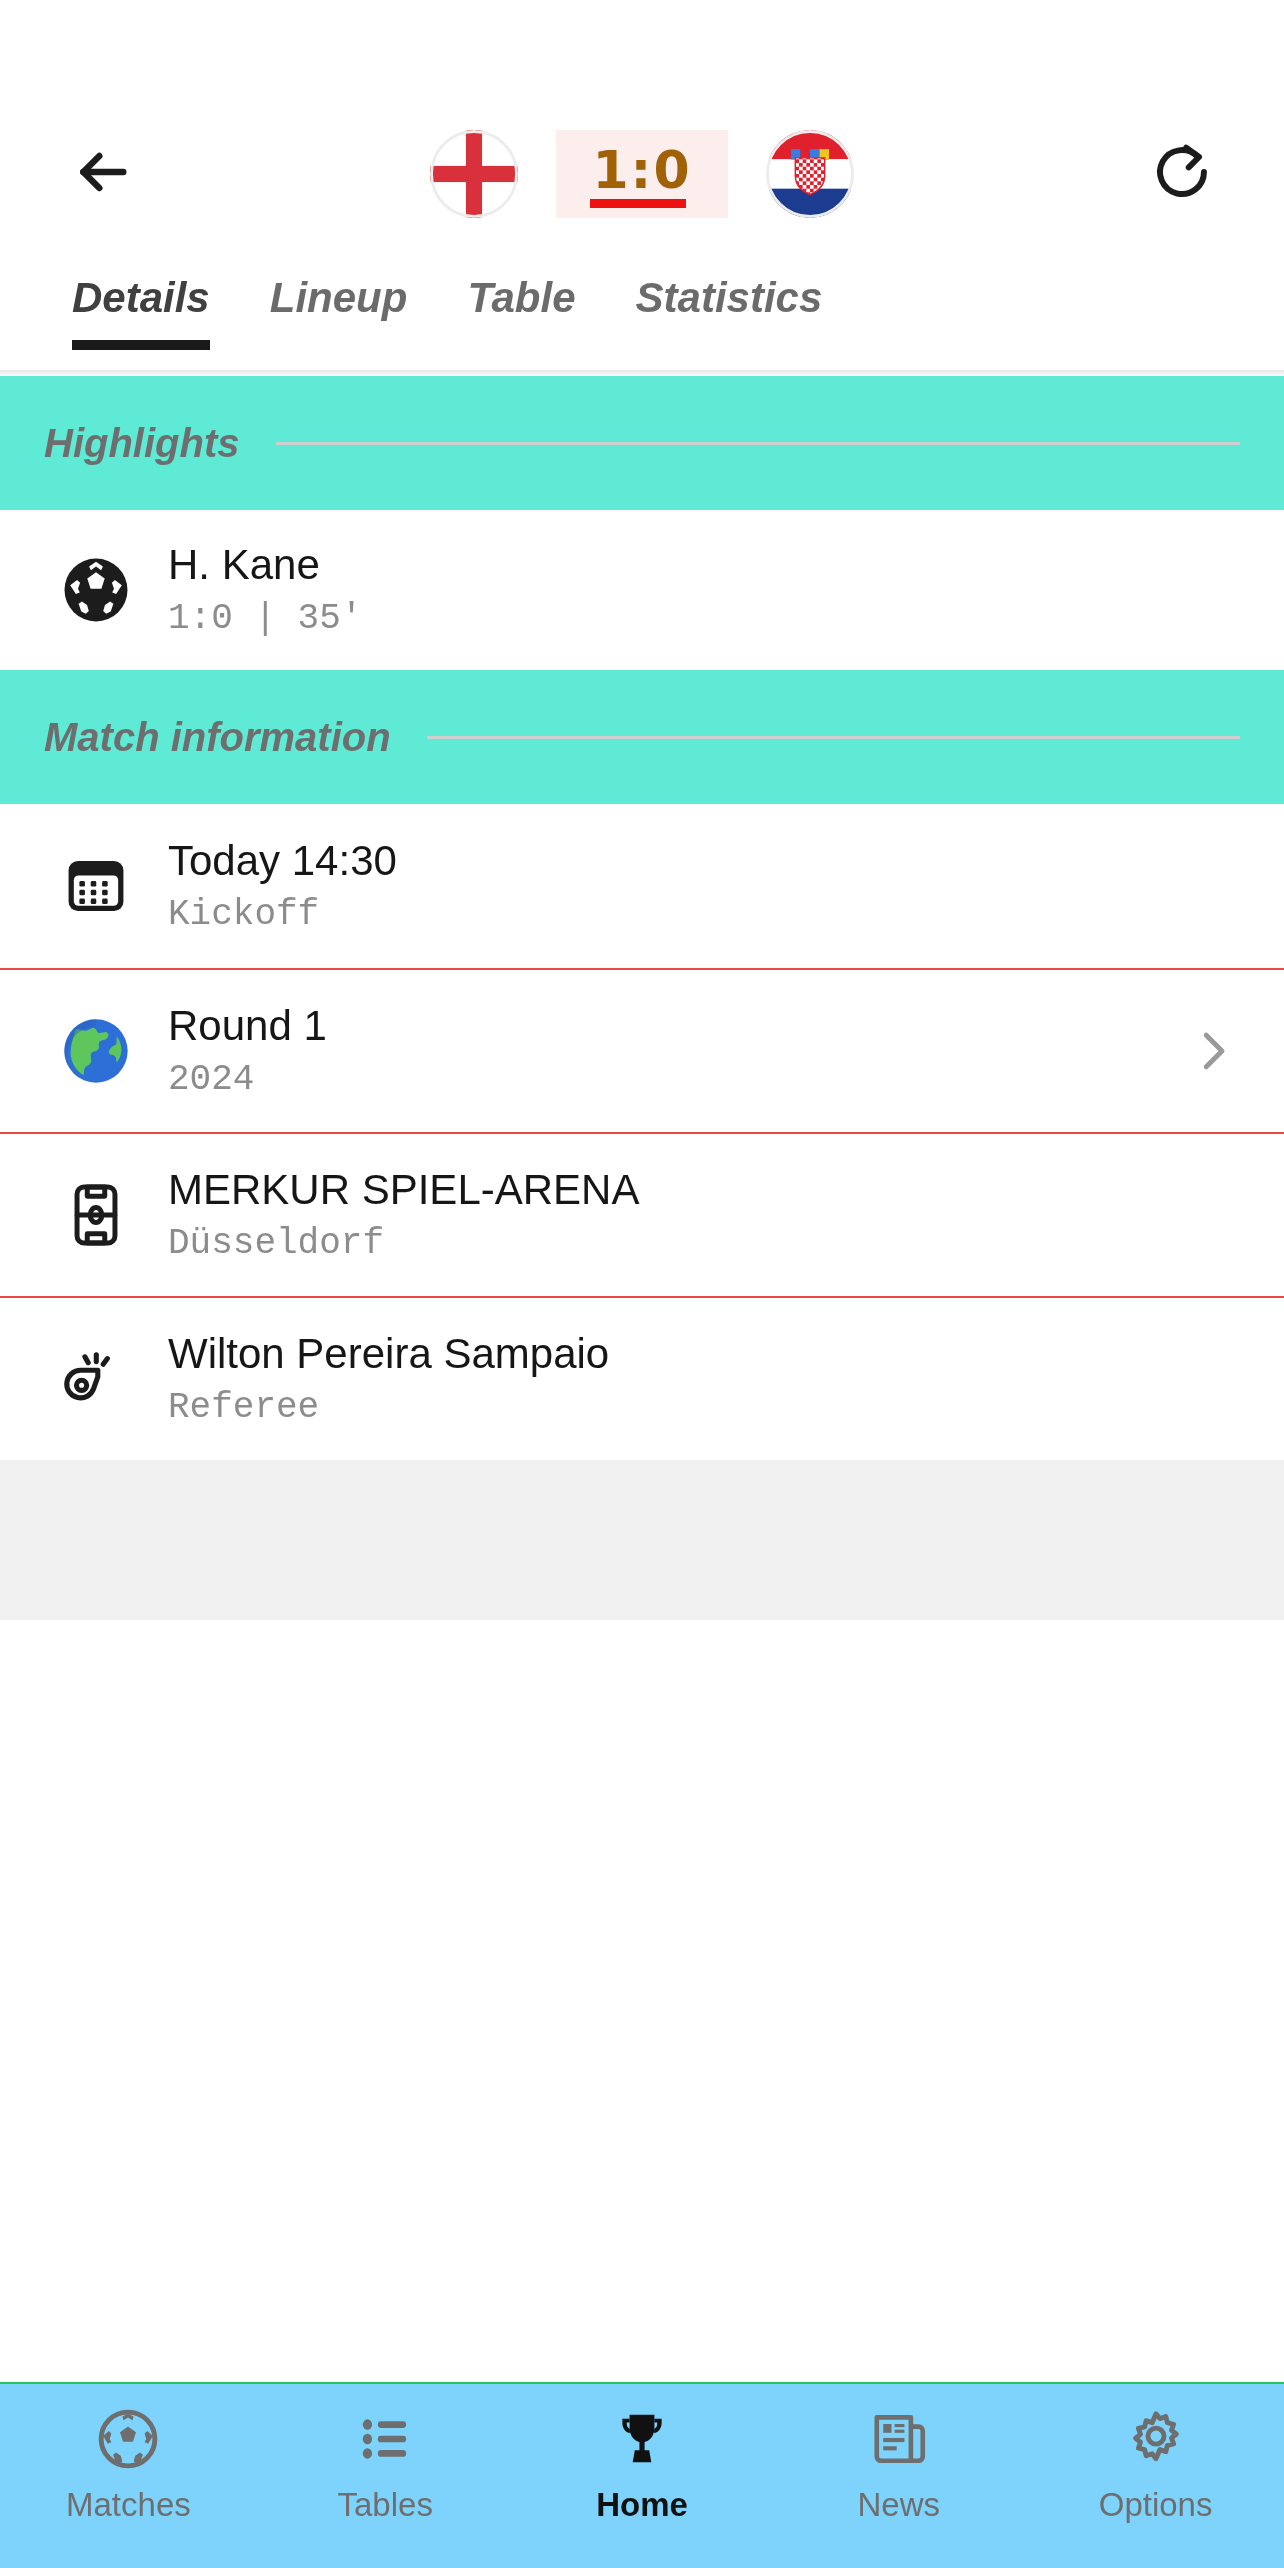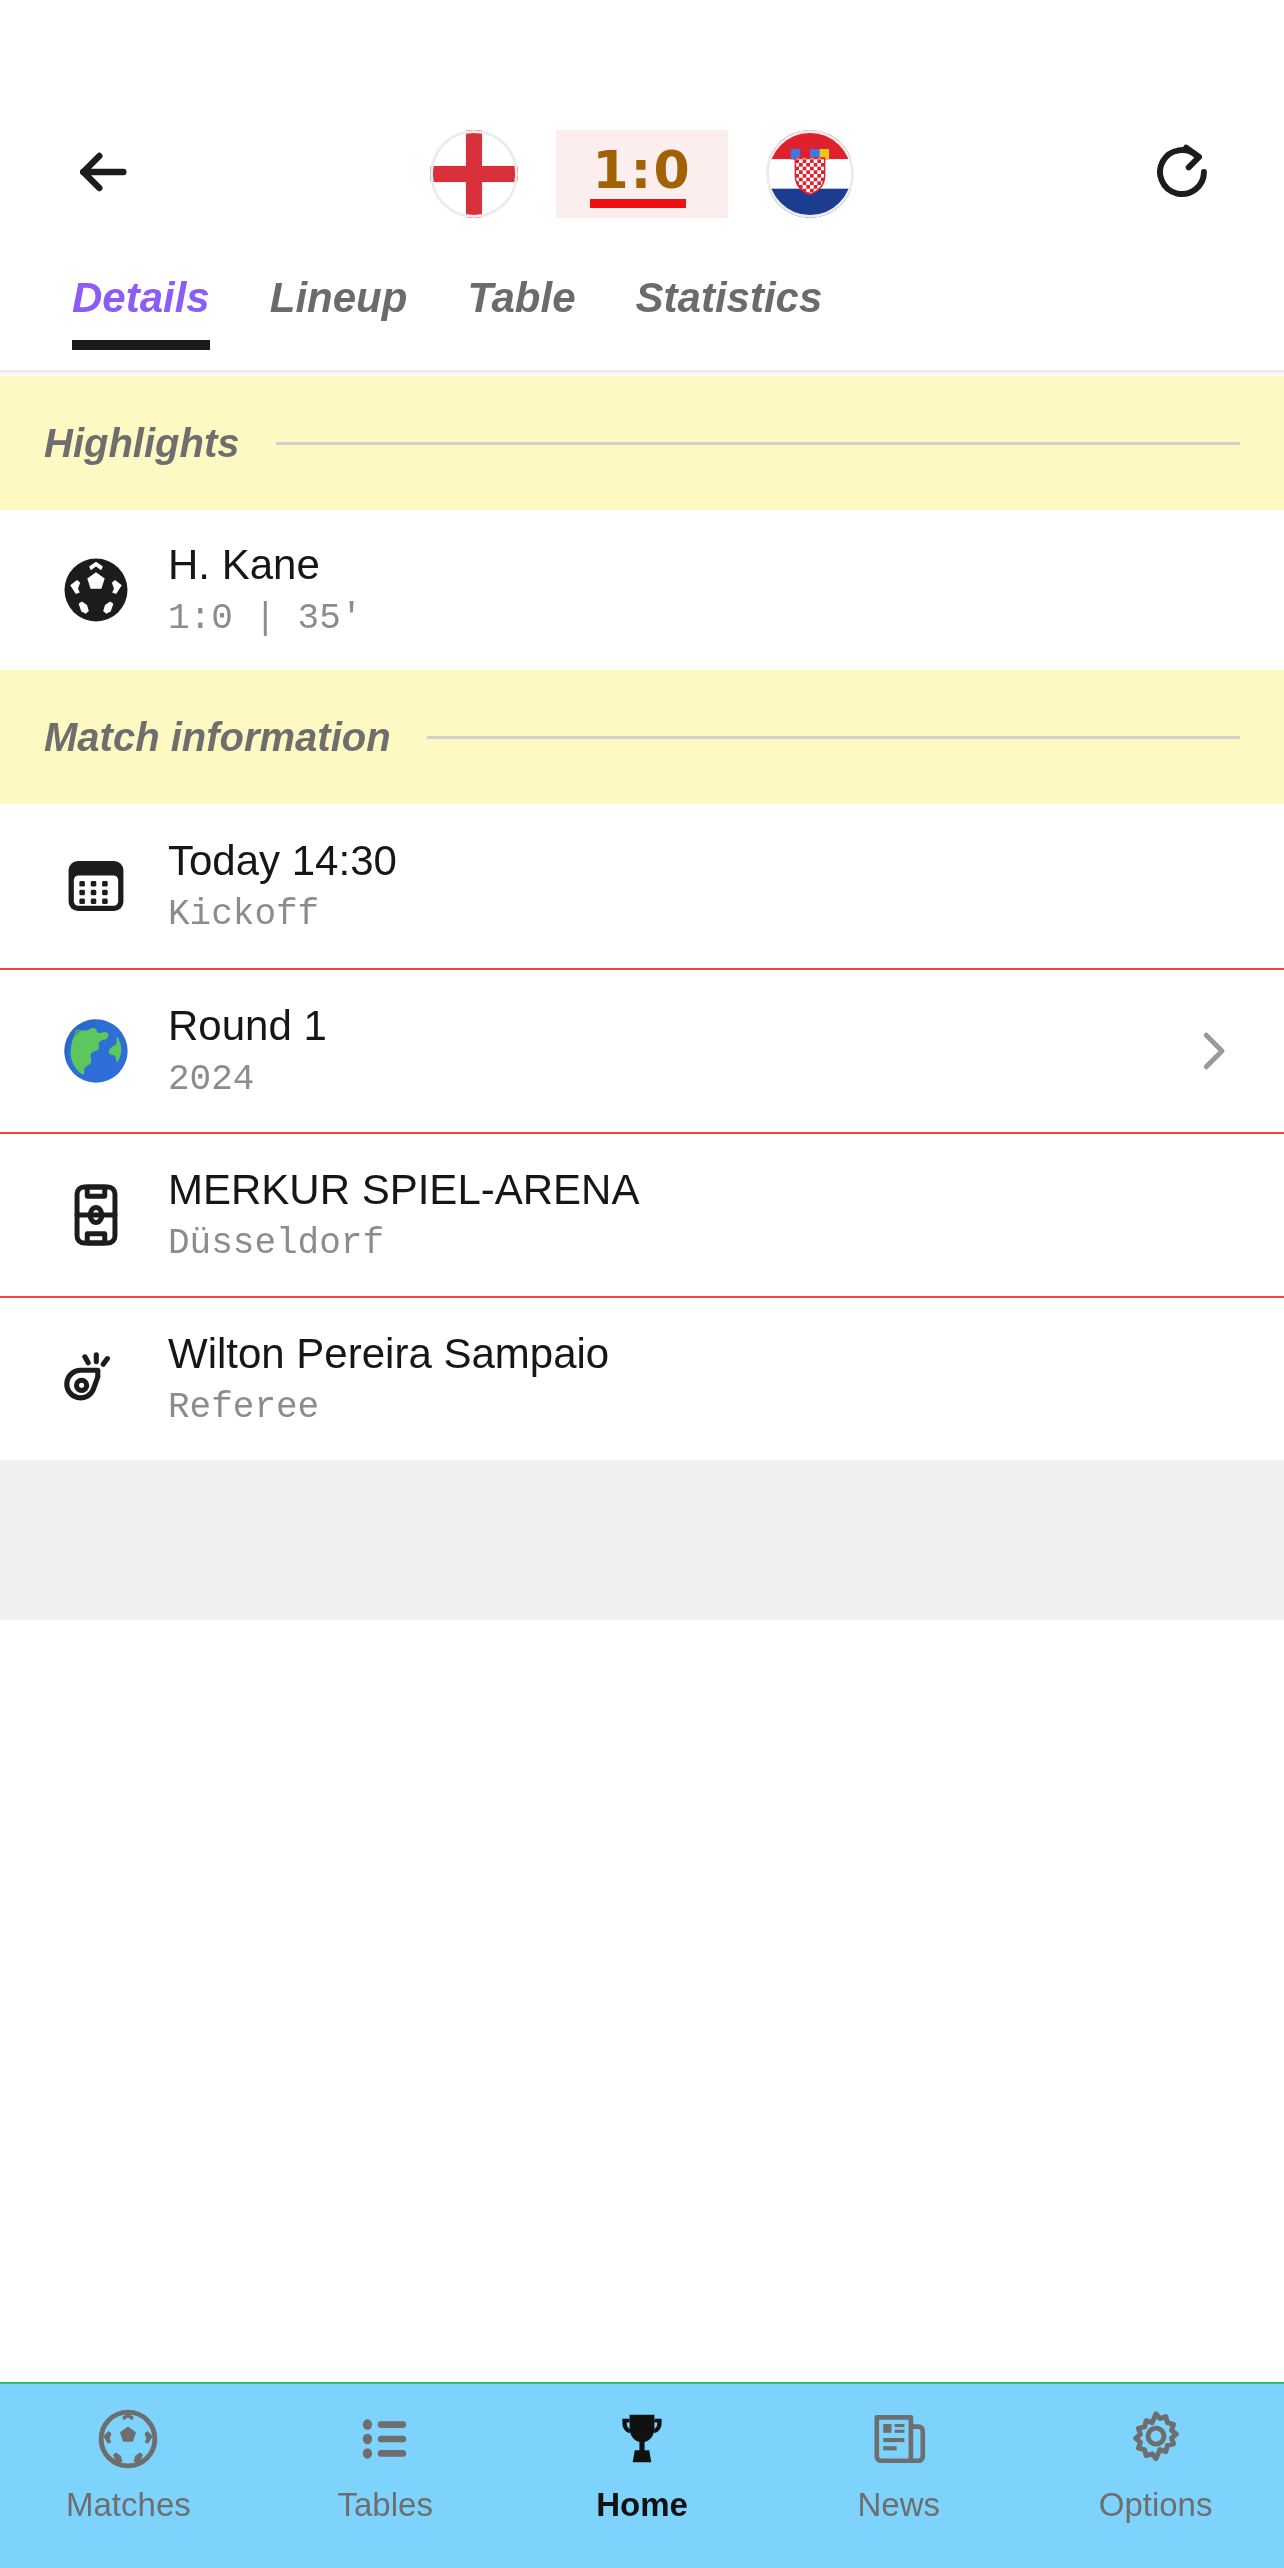--- a/index.html
+++ b/index.html
@@ -81,37 +81,37 @@
     flex:0 0 auto;
     padding:26px 30px 0 30px;
     position:relative;
     cursor:pointer;
     font-style:italic;
     font-weight:bold;
     font-size:42px;
     color:#6b6b6b;
     white-space:nowrap;
   }
-  .tab.active { color:#8b5cf6; }
+  .tab.active { color:#404040; }
   .tab.active::after {
     content:"";
     position:absolute;
     left:30px; right:30px;
     bottom:-28px;
     height:10px;
     background:#1a1a1a;
   }
   .tabs-shadow {
     height:6px;
     background:linear-gradient(to bottom, rgba(0,0,0,0.10), rgba(0,0,0,0));
   }
 
   
   .section-header {
-    background:#fef9c3;
+    background:#5eead4;
     height:134px;
     display:flex;
     align-items:center;
     padding:0 44px;
     gap:36px;
   }
   .section-header .title {
     font-style:italic;
     font-weight:bold;
     font-size:40px;

